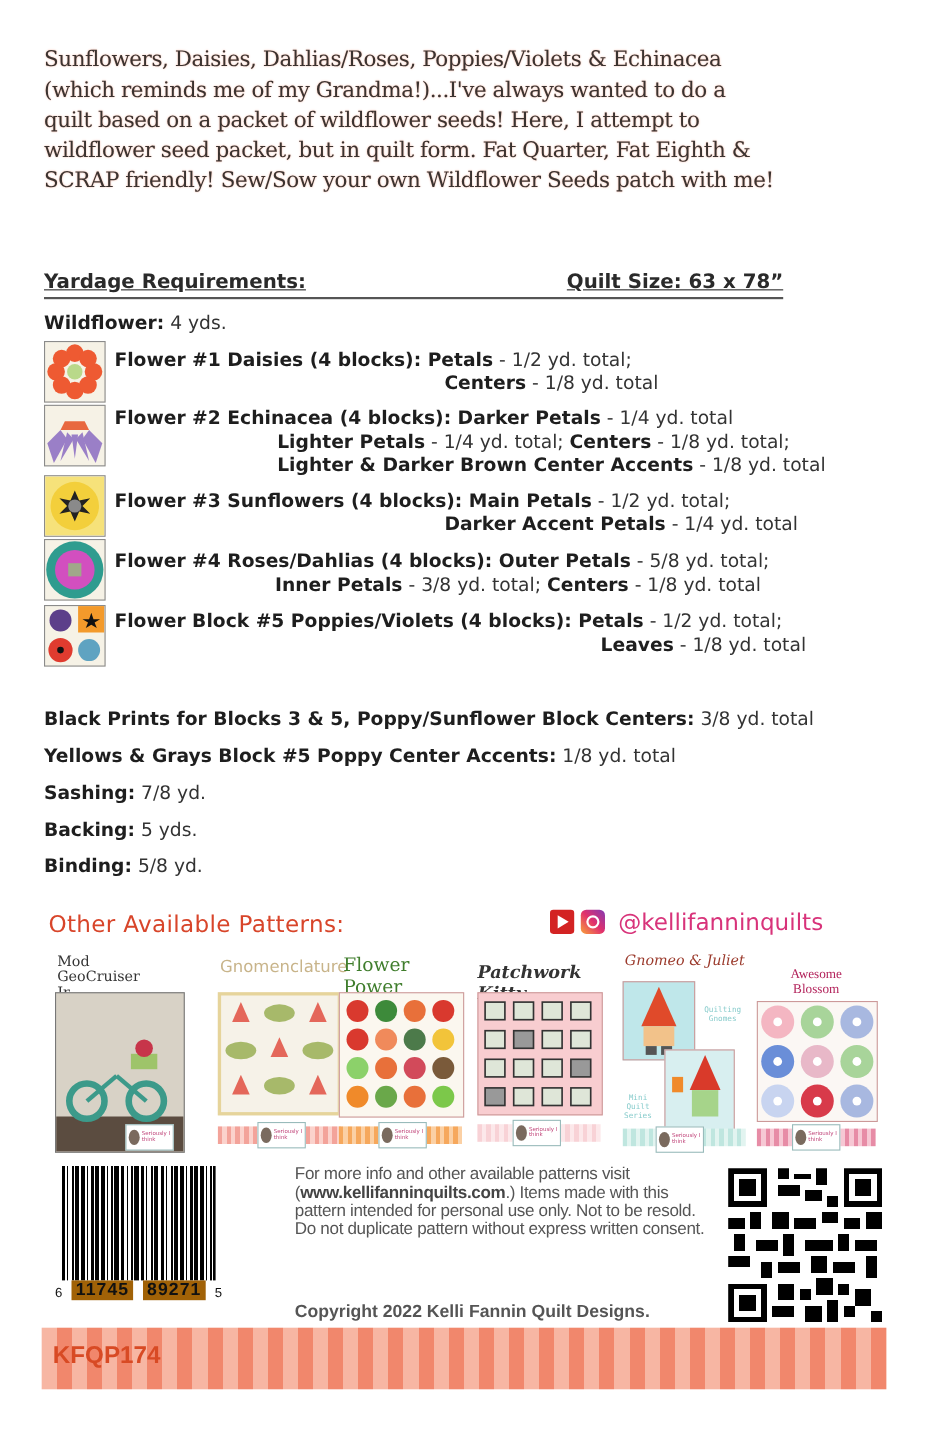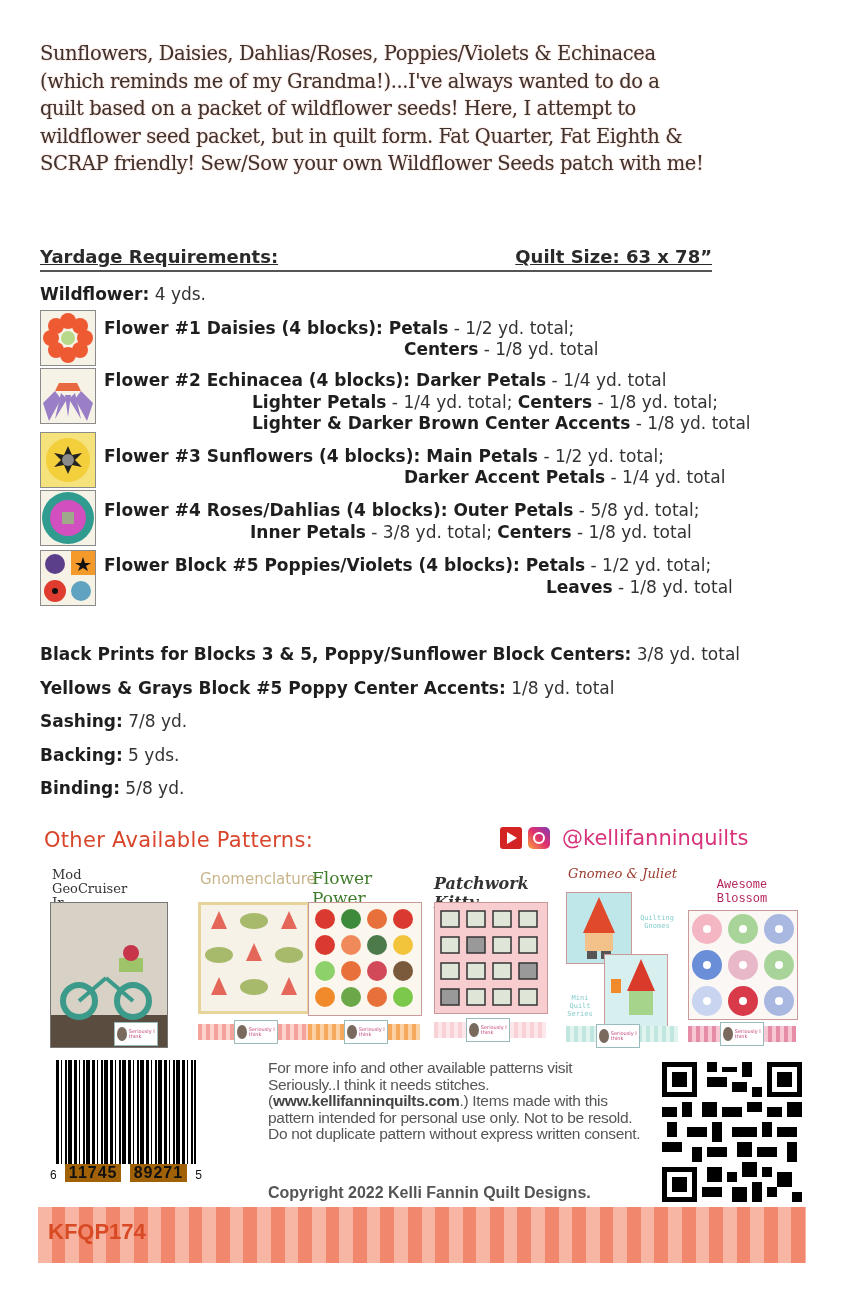--- a/index.html
+++ b/index.html
@@ -267,21 +267,21 @@
       </svg>
   </div>
   <div class="pstrip" style="left:2px;top:162px;width:112px;background:repeating-linear-gradient(90deg,#bfe6df 0 4px,#e2f4f0 4px 8px);"></div>
   <div class="logo" style="left:32px;top:160px;">
       <span class="ball"></span>
       <span class="txt">Seriously I think</span>
     </div>
 </div>
 
 <div class="pattern" style="left:686px;width:120px;">
-  <div style="position:absolute;left:14px;top:14px;width:84px;text-align:center;font-family:Liberation Mono, monospace;font-size:12px;line-height:14px;color:#b3245c;">Awesome Blossom</div>
+  <div style="position:absolute;left:14px;top:14px;width:84px;text-align:center;font-family:Liberation Serif, serif;font-size:12px;line-height:14px;color:#b3245c;">Awesome Blossom</div>
   <div class="pimg" style="left:2px;top:46px;width:108px;height:108px;background:#fbf7f4;">
     <svg width="108" height="108">
         <g>
       <circle cx="18" cy="18" r="15" fill="#f4b6c2"></circle>
           <circle cx="54" cy="18" r="15" fill="#a8d49a"></circle>
           <circle cx="90" cy="18" r="15" fill="#a8b8e0"></circle>
       <circle cx="18" cy="54" r="15" fill="#6a8ed8"></circle>
           <circle cx="54" cy="54" r="15" fill="#e8b8c8"></circle>
           <circle cx="90" cy="54" r="15" fill="#a8d49a"></circle>
       <circle cx="18" cy="90" r="15" fill="#c8d4f0"></circle>
@@ -313,21 +313,20 @@
   <div class="bc-nums">
     <span class="sm">6</span>
     <span class="big">11745</span>
     <span class="big">89271</span>
     <span class="sm">5</span>
   </div>
 </div>
 
 <div class="info">
   <div>For more info and other available patterns visit</div>
-  <div>Seriously..I think it needs stitches.</div>
   <div>(<b>www.kellifanninquilts.com</b><span>.) Items made with this pattern intended for personal use only. Not to be resold. Do not duplicate pattern without express written consent.</span></div>
 </div>
 <div class="copy">Copyright 2022 Kelli Fannin Quilt Designs.</div>
 
 <div class="qr">
   <svg width="140" height="140" viewBox="0 0 28 28" shape-rendering="crispEdges">
     <g fill="#000">
       <rect x="0" y="0" width="7" height="7"></rect>
         <rect x="1" y="1" width="5" height="5" fill="#fff"></rect>
         <rect x="2" y="2" width="3" height="3"></rect>

